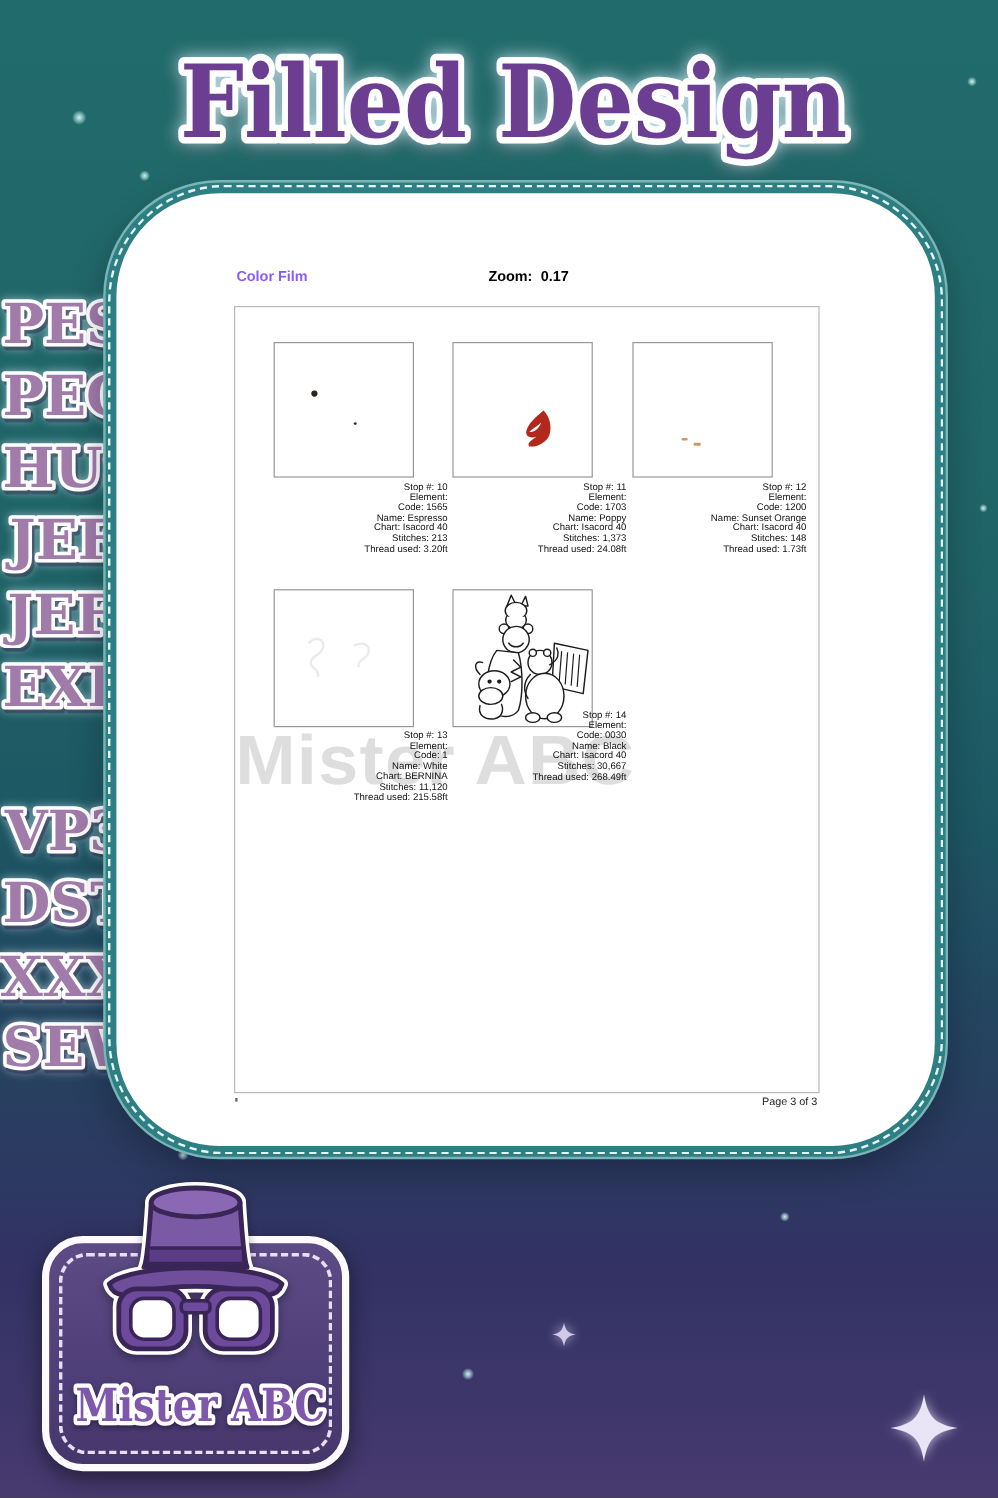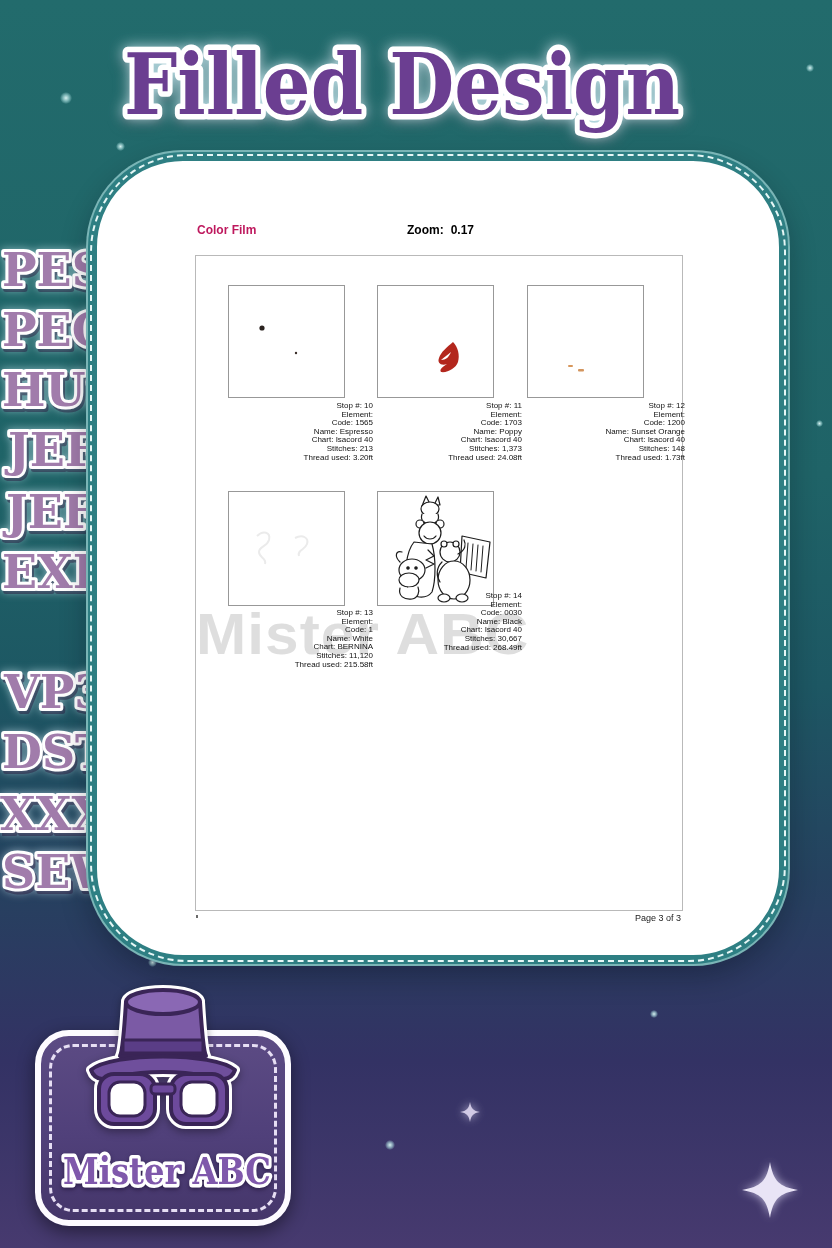--- a/index.html
+++ b/index.html
@@ -4,33 +4,33 @@
 <style>
   html,body{margin:0;padding:0;background:#222;}
   .stage{
     position:relative;width:832px;height:1248px;overflow:hidden;
     font-family:"Liberation Sans",sans-serif;
     background:linear-gradient(180deg,#226b6c 0%,#1f6367 38%,#1d5763 55%,#25425f 70%,#333264 85%,#473a6f 100%);
   }
   .dot{position:absolute;border-radius:50%;pointer-events:none;
     background:radial-gradient(circle,#d6f1f0 0%,rgba(180,230,230,0.55) 40%,rgba(180,230,230,0) 72%);}
   
-  .title-wrap{position:absolute;left:52px;top:12px;width:700px;height:140px;
+  .title-wrap{position:absolute;left:78px;top:12px;width:700px;height:140px;
     filter:drop-shadow(0 0 7px rgba(215,248,255,.85)) drop-shadow(0 4px 3px rgba(10,20,30,.4));}
   .title-wrap text{font-family:"DejaVu Serif",serif;font-weight:bold;}
   
   .fmt{position:absolute;left:0;width:160px;height:56px;
     filter:drop-shadow(2px 3px 0 rgba(35,18,55,.45)) drop-shadow(0 0 4px rgba(220,245,255,.55));}
   .fmt text{font-family:"DejaVu Serif",serif;font-weight:bold;}
   
   .card{position:absolute;left:88px;top:152px;width:682px;height:794px;
     background:#fff;border:9px solid #2e7f83;border-radius:95px;
     box-shadow:0 0 0 2px #7ab5b6,0 12px 28px rgba(0,10,20,.3);}
   .card-dash{position:absolute;inset:-7px;border:2.5px dashed #e6f7f6;border-radius:97px;pointer-events:none;}
-  .toolbar-left{position:absolute;left:100px;top:62px;font-size:12px;font-weight:bold;color:#be185d;}
+  .toolbar-left{position:absolute;left:100px;top:62px;font-size:12px;font-weight:bold;color:#8b5cf6;}
   .toolbar-zoom{position:absolute;left:310px;top:62px;font-size:12px;font-weight:bold;color:#000;}
   .toolbar-zoom .zv{margin-left:7px;text-align:right;}
   .page{position:absolute;left:98px;top:94px;width:486px;height:654px;background:#fff;border:1px solid #b9b9b9;}
   .page-footer{position:absolute;left:384px;top:752px;width:200px;text-align:right;font-size:9px;color:#222;}
   .speck{position:absolute;left:99px;top:754px;width:2px;height:3px;background:#6a6a6a;}
   
   .thumb{position:absolute;width:117px;height:113px;background:#fff;border:1px solid #989898;box-sizing:border-box;z-index:1;}
   .blk{position:absolute;width:145px;z-index:1;}
   .ln{font-size:8px;line-height:8.6px;color:#121212;white-space:nowrap;text-align:right;}
   .watermark{position:absolute;left:0;top:344px;width:470px;z-index:0;
@@ -142,21 +142,21 @@
       </div>
       <div class="blk" style="left:181px;top:146px;">
         <div class="ln">Stop #: 11</div>
         <div class="ln">Element:</div>
         <div class="ln">Code: 1703</div>
         <div class="ln">Name: Poppy</div>
         <div class="ln">Chart: Isacord 40</div>
         <div class="ln">Stitches: 1,373</div>
         <div class="ln">Thread used: 24.08ft</div>
       </div>
-      <div class="blk" style="left:331px;top:146px;margin-left:13px;">
+      <div class="blk" style="left:331px;top:146px;">
         <div class="ln">Stop #: 12</div>
         <div class="ln">Element:</div>
         <div class="ln">Code: 1200</div>
         <div class="ln">Name: Sunset Orange</div>
         <div class="ln">Chart: Isacord 40</div>
         <div class="ln">Stitches: 148</div>
         <div class="ln">Thread used: 1.73ft</div>
       </div>
 
       <div class="thumb" style="left:32px;top:235px;height:115px;">

